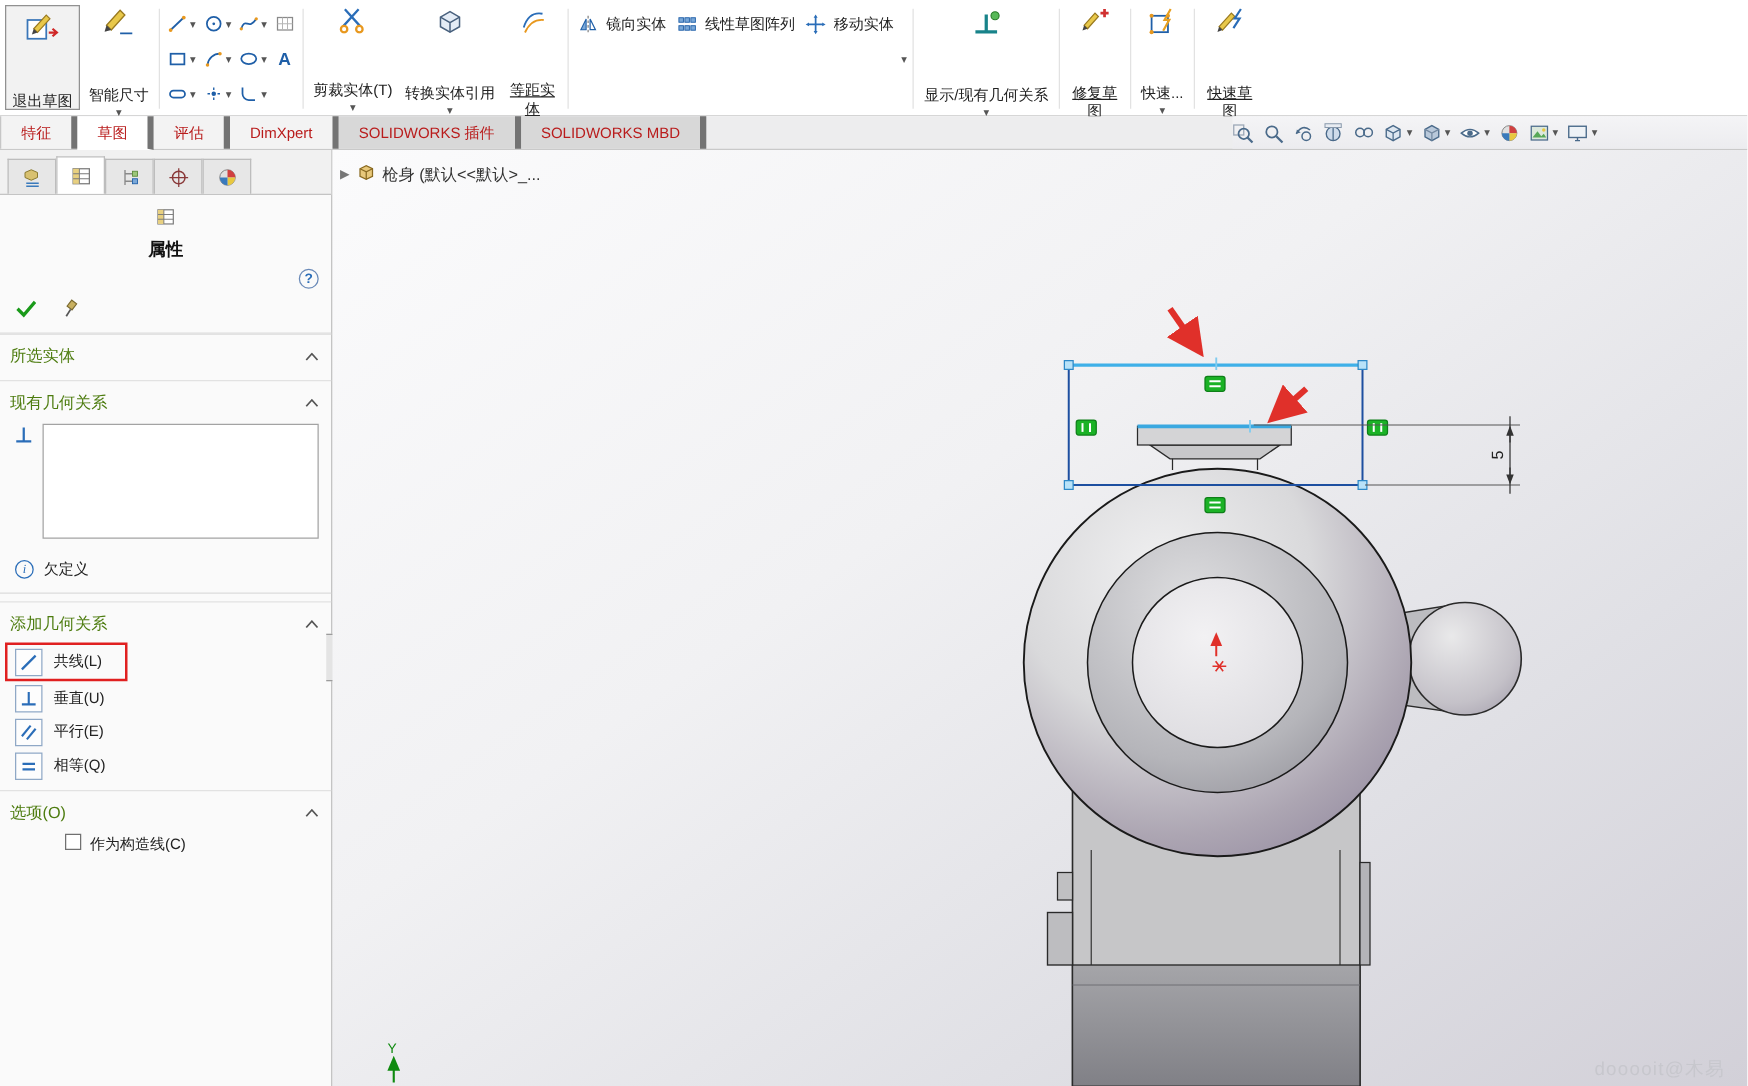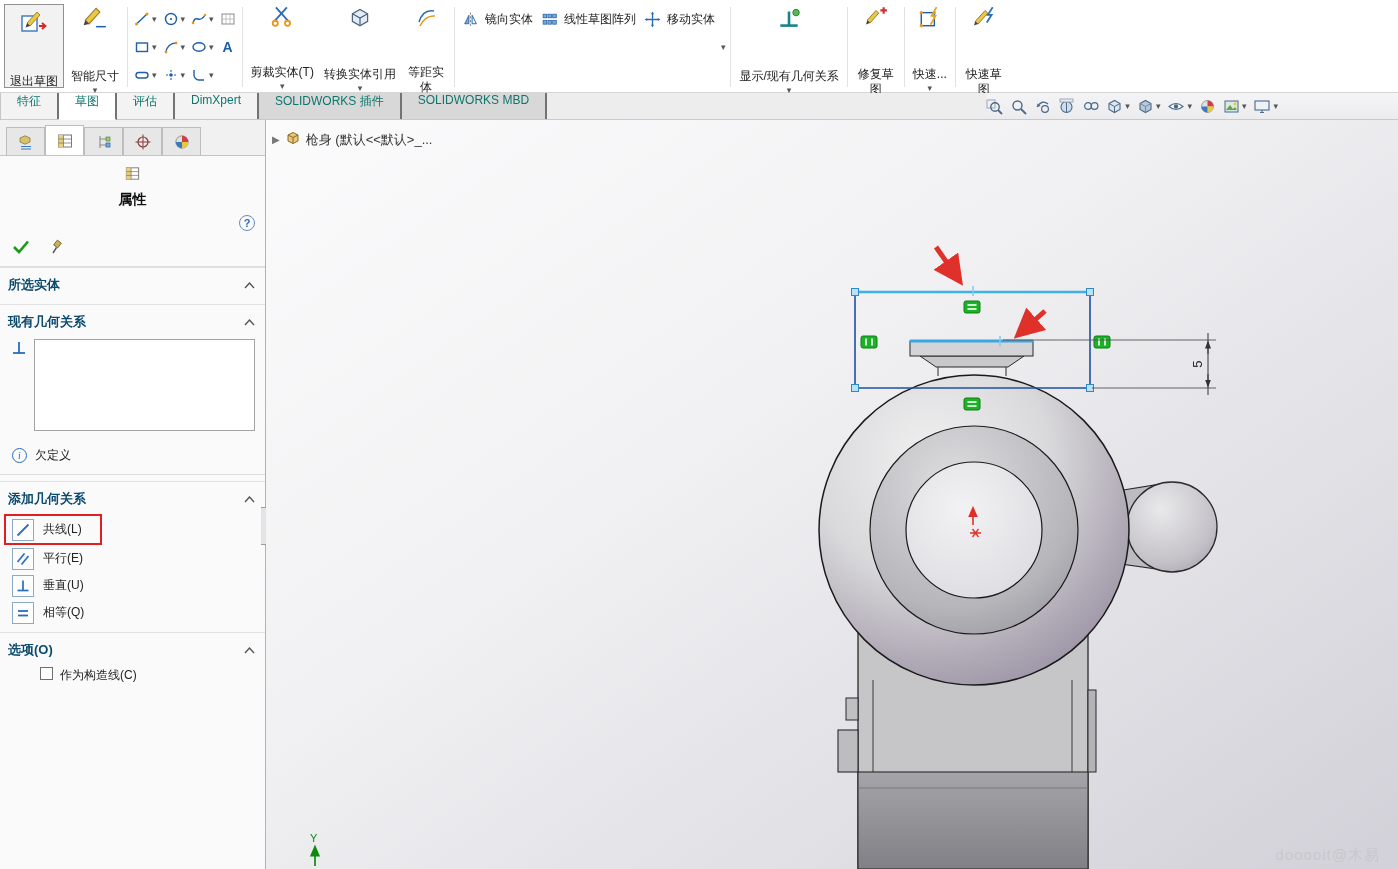--- a/index.html
+++ b/index.html
@@ -4,68 +4,68 @@
 <style>
   *{margin:0;padding:0;box-sizing:border-box;}
   html,body{width:1398px;height:869px;overflow:hidden;}
   body{font-family:"Liberation Sans","DejaVu Sans",sans-serif;font-size:12px;color:#222;background:#fff;position:relative;}
 
   
   .ribbon{position:absolute;left:0;top:0;width:1398px;height:93px;background:#fff;border-bottom:1px solid #d6d6d6;display:flex;align-items:stretch;padding:2px 0 0 4px;}
   .rb-big{display:flex;flex-direction:column;align-items:center;justify-content:flex-start;padding:3px 5px 1px;gap:2px;text-align:center;line-height:1.25;cursor:default;}
   .rb-big .lbl{font-size:12px;color:#222;margin-top:36px;}
   .rb-big .lbl.nowrap{white-space:nowrap;}
-  .rb-big .lbl.wrap3{width:40px;}
+  .rb-big .lbl.wrap3{width:40px;text-decoration:underline;}
   .boxed{border:1px solid #919191;background:#f2f2f2;margin:2px 2px 4px 0;}
   .vsep{width:1px;background:#e2e2e2;margin:5px 3px;}
   .dd{font-size:9px;color:#555;line-height:1;}
   .bicon{height:30px;display:flex;align-items:center;justify-content:center;}
   .tool-grid{display:flex;gap:1px;padding-top:3px;}
   .tg-col{display:flex;flex-direction:column;}
   .tg-cell{display:flex;align-items:center;height:28px;padding:0 2px;gap:1px;}
   .ticon{display:inline-flex;align-items:center;justify-content:center;width:18px;height:18px;}
   .rb-col{display:flex;flex-direction:row;justify-content:flex-start;padding-top:4px;}
   .rb-row{display:flex;align-items:center;gap:5px;height:27px;padding:0 4px;white-space:nowrap;}
   .dd-col{display:flex;align-items:center;padding:0 2px;}
   .txtA{font-weight:bold;color:#1f5fa8;font-size:14px;}
 
   
   .tabbar{position:absolute;left:0;top:93px;width:1398px;height:27px;background:#ededee;display:flex;align-items:stretch;border-bottom:1px solid #c9c9c9;}
-  .tab{display:flex;align-items:flex-start;padding:0 16px;border-right:2px solid #737373;background:#f3f3f3;color:#0f766e;white-space:nowrap;cursor:default;}
+  .tab{display:flex;align-items:center;padding:0 16px;border-right:5px solid #737373;background:#f3f3f3;color:#b91c1c;white-space:nowrap;cursor:default;}
   .tab.first{border-left:1px solid #c6c6c6;}
   .tab.active{background:#fff;border-bottom:1px solid #fff;margin-bottom:-1px;}
   .tab.dark{background:#d8d8d8;}
   .vtb{margin-left:auto;display:flex;align-items:center;gap:7px;padding-right:120px;background:linear-gradient(180deg,#f4f4f6,#ececef);}
   .vt-btn{display:inline-flex;align-items:center;gap:2px;cursor:default;}
 
   
   .left-panel{position:absolute;left:0;top:120px;width:266px;height:749px;background:#fafafa;border-right:1px solid #b2b2b2;}
   .pm-tabs{display:flex;align-items:flex-end;height:36px;padding:6px 0 0 6px;background:#f1f1f1;border-bottom:1px solid #c4c4c4;}
   .pm-tab{width:39px;height:28px;display:flex;align-items:center;justify-content:center;border:1px solid #bdbdbd;border-bottom:none;background:#e7e7e7;}
   .pm-tab.active{background:#fff;height:30px;}
   .pm-title-row{display:flex;align-items:center;gap:6px;padding:9px 10px 6px;flex-direction:column;}
   .pm-title{font-weight:bold;font-size:14px;color:#111;}
   .help{margin-left:auto;width:16px;height:16px;border:1px solid #6a8ab8;border-radius:50%;color:#2a6db8;font-weight:bold;display:flex;align-items:center;justify-content:center;font-size:11px;}
   .pm-actions{display:flex;align-items:center;gap:20px;padding:2px 12px 8px;border-bottom:1px solid #dcdcdc;}
   .grp{padding-bottom:6px;}
   .grp-hd{display:flex;align-items:center;padding:8px 10px 4px 8px;border-top:1px solid #e2e2e2;}
   .grp:first-of-type .grp-hd{border-top:none;}
-  .grp-ttl{font-weight:bold;font-size:13px;color:#0c4a6e;}
+  .grp-ttl{font-weight:normal;font-size:13px;color:#4d7c0f;}
   .chev{margin-left:auto;display:inline-flex;}
   .sel-list{margin:4px 18px 4px 38px;min-height:50px;background:#cde6f7;border:1px solid #5b9bd5;outline:2px solid #bcd9f2;padding:2px 4px;font-size:12px;color:#222;}
   .sel-item{line-height:17px;}
   .rel-row{display:flex;align-items:flex-start;gap:6px;padding:4px 8px 2px 10px;}
   .listbox{flex:1;height:92px;background:#fff;border:1px solid #a3a3a3;margin-right:2px;}
   .status-row{display:flex;align-items:center;gap:8px;padding:14px 10px 10px 12px;border-bottom:1px solid #dcdcdc;}
   .info-ico{width:15px;height:15px;border:1px solid #2a6db8;border-radius:50%;color:#2a6db8;display:flex;align-items:center;justify-content:center;font-size:10px;font-style:italic;font-family:"Liberation Serif",serif;}
   .rel-btn{display:flex;align-items:center;gap:9px;height:27px;padding:0 6px;margin-left:6px;white-space:nowrap;}
   .rel-ico{width:22px;height:22px;border:1px solid #8fa8c6;background:#fdfdfd;display:inline-flex;align-items:center;justify-content:center;}
   .hl-red{display:inline-flex;border:2px solid #e02020;margin:2px 0 0 4px;padding-right:12px;align-items:center;}
   .hl-red .rel-btn{margin-left:0;}
-  .chk-row{display:flex;align-items:flex-start;gap:7px;padding:4px 0 0 40px;}
+  .chk-row{display:flex;align-items:flex-start;gap:7px;padding:4px 0 0 52px;}
   .chk{width:13px;height:13px;border:1px solid #707070;background:#fff;display:inline-block;}
   .panel-splitter{position:absolute;left:261px;top:507px;width:11px;height:38px;background:#e4e4e4;border:1px solid #9c9c9c;border-left:none;}
 
   
   .canvas{position:absolute;left:266px;top:120px;width:1132px;height:749px;background:linear-gradient(145deg,#fbfbfc 0%,#f1f1f3 40%,#e0e0e5 72%,#d2d0d8 100%);overflow:hidden;}
   .scene{position:absolute;left:0;top:0;}
   .breadcrumb{position:absolute;left:6px;top:10px;display:flex;align-items:center;gap:5px;font-size:13px;color:#333;}
   .bc-exp{color:#777;font-size:10px;}
   .watermark{position:absolute;right:18px;bottom:4px;font-size:15px;color:#c7c7cd;letter-spacing:1px;}
 </style>
@@ -547,34 +547,34 @@
             <svg width="16" height="16" viewBox="0 0 16 16">
               <line x1="2.5" y1="13.5" x2="13.5" y2="2.5" stroke="#2a6db8" stroke-width="1.8"></line>
             </svg>
           </span>
         <span>共线(L)</span>
       </div>
     </div>
     <div class="rel-btn">
       <span class="rel-ico">
           <svg width="16" height="16" viewBox="0 0 16 16">
-            <line x1="2.5" y1="11" x2="9.5" y2="2.5" stroke="#2a6db8" stroke-width="1.7"></line>
-            <line x1="6.5" y1="13.5" x2="13.5" y2="5" stroke="#2a6db8" stroke-width="1.7"></line>
-          </svg>
-        </span>
-      <span>平行(E)</span>
+            <line x1="2.5" y1="12.5" x2="13.5" y2="12.5" stroke="#2a6db8" stroke-width="1.7"></line>
+            <line x1="8" y1="12.5" x2="8" y2="2.5" stroke="#2a6db8" stroke-width="1.7"></line>
+          </svg>
+        </span>
+      <span>垂直(U)</span>
     </div>
     <div class="rel-btn">
       <span class="rel-ico">
           <svg width="16" height="16" viewBox="0 0 16 16">
-            <line x1="2.5" y1="12.5" x2="13.5" y2="12.5" stroke="#2a6db8" stroke-width="1.7"></line>
-            <line x1="8" y1="12.5" x2="8" y2="2.5" stroke="#2a6db8" stroke-width="1.7"></line>
-          </svg>
-        </span>
-      <span>垂直(U)</span>
+            <line x1="2.5" y1="11" x2="9.5" y2="2.5" stroke="#2a6db8" stroke-width="1.7"></line>
+            <line x1="6.5" y1="13.5" x2="13.5" y2="5" stroke="#2a6db8" stroke-width="1.7"></line>
+          </svg>
+        </span>
+      <span>平行(E)</span>
     </div>
     <div class="rel-btn">
       <span class="rel-ico">
           <svg width="16" height="16" viewBox="0 0 16 16">
             <line x1="3" y1="6" x2="13" y2="6" stroke="#2a6db8" stroke-width="1.8"></line>
             <line x1="3" y1="10.5" x2="13" y2="10.5" stroke="#2a6db8" stroke-width="1.8"></line>
           </svg>
         </span>
       <span>相等(Q)</span>
     </div>

